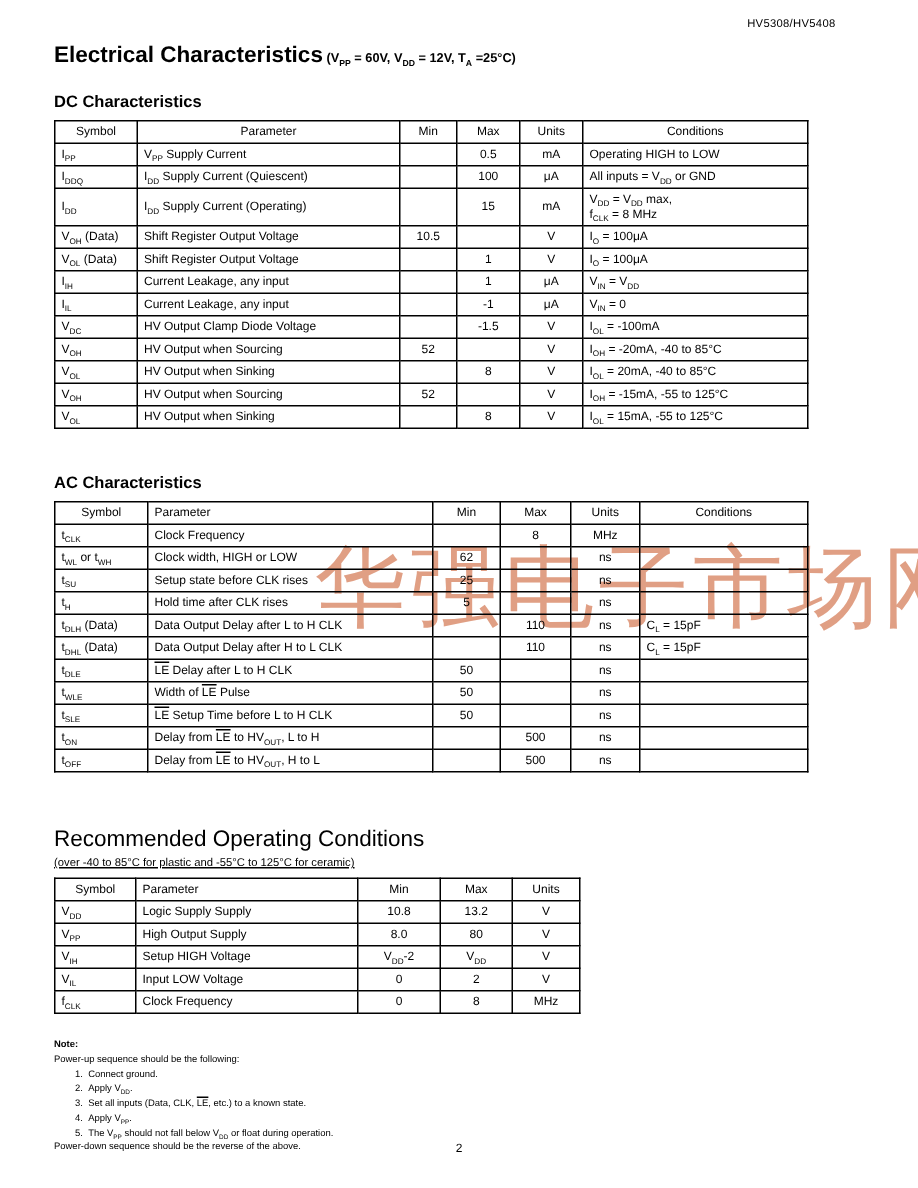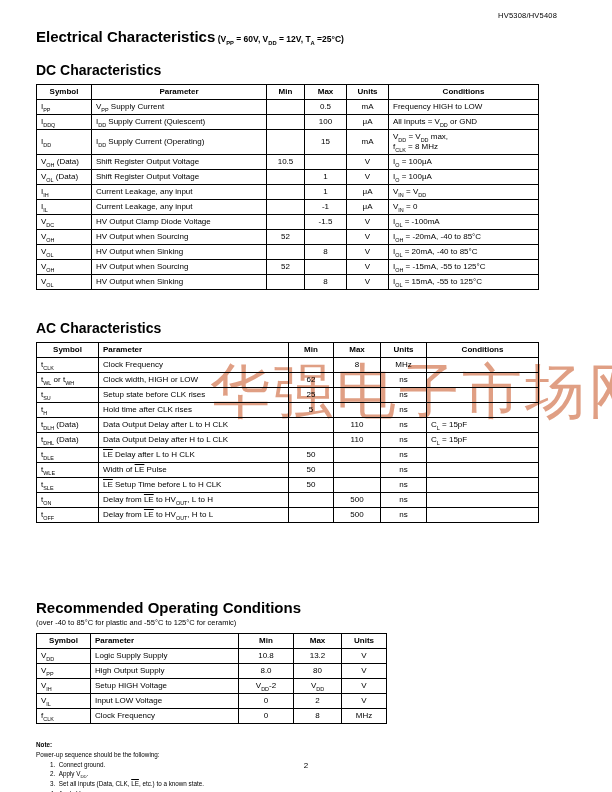--- a/index.html
+++ b/index.html
@@ -15,35 +15,35 @@
     position:absolute; top:11px; right:55px;
     font-size:7.5px; letter-spacing:.2px;
   }
   .watermark {
     position:absolute; top:352px; left:210px; z-index:-1;
     font-size:60px; color:#c2410c; opacity:.5; letter-spacing:3px;
     white-space:nowrap; pointer-events:none;
   }
   .main-title { margin-top:28px; font-size:15px; font-weight:bold; }
   .title-cond { font-size:8.5px; font-weight:bold; }
-  .sub-heading { margin-top:17px; font-size:14px; font-weight:bold; }
+  .sub-heading { margin-top:17px; font-size:11px; font-weight:bold; }
   .sub-heading.ac { margin-top:30px; }
-  .big-heading { margin-top:76px; font-size:15px; font-weight:bold; }
-  .roc-sub { margin-top:2px; font-size:7.5px; }
+  .big-heading { margin-top:36px; font-size:15px; font-weight:normal; }
+  .roc-sub { margin-top:2px; font-size:7.5px;text-decoration:underline; }
   table.t {
     margin-top:6px; border-collapse:collapse; table-layout:fixed;
     background:transparent;
   }
   table.t.dc, table.t.ac { width:502px; }
   table.t.roc { width:350px; }
   .t th, .t td {
     border:1px solid #000; font-size:8px; line-height:1.25;
     padding:2px 4px; height:14px; overflow:hidden;
   }
-  .t th { font-weight:bold; }
+  .t th { font-weight:normal; }
   .a-l { text-align:left; }
   .a-c { text-align:center; }
   sub { font-size:0.68em; line-height:0; }
   .ov { text-decoration:overline; }
   .notes { margin-top:16px; font-size:6.3px; line-height:1.55; }
   .note-label { font-weight:bold; }
   .note-list { margin-left:14px; }
   .page-number {
     position:absolute; bottom:22px; left:0; right:0;
     text-align:center; font-size:8px;
@@ -80,21 +80,21 @@
           <th class="a-c">Conditions</th>
         </tr>
       </thead>
     <tbody>
         <tr>
           <td class="a-l">I<sub>PP</sub></td>
           <td class="a-l">V<sub>PP</sub> Supply Current</td>
           <td class="a-c"></td>
           <td class="a-c">0.5</td>
           <td class="a-c">mA</td>
-          <td class="a-l">Frequency HIGH to LOW</td>
+          <td class="a-l">Operating HIGH to LOW</td>
         </tr>
         <tr>
           <td class="a-l">I<sub>DDQ</sub></td>
           <td class="a-l">I<sub>DD</sub> Supply Current (Quiescent)</td>
           <td class="a-c"></td>
           <td class="a-c">100</td>
           <td class="a-c">μA</td>
           <td class="a-l">All inputs = V<sub>DD</sub> or GND</td>
         </tr>
         <tr>

